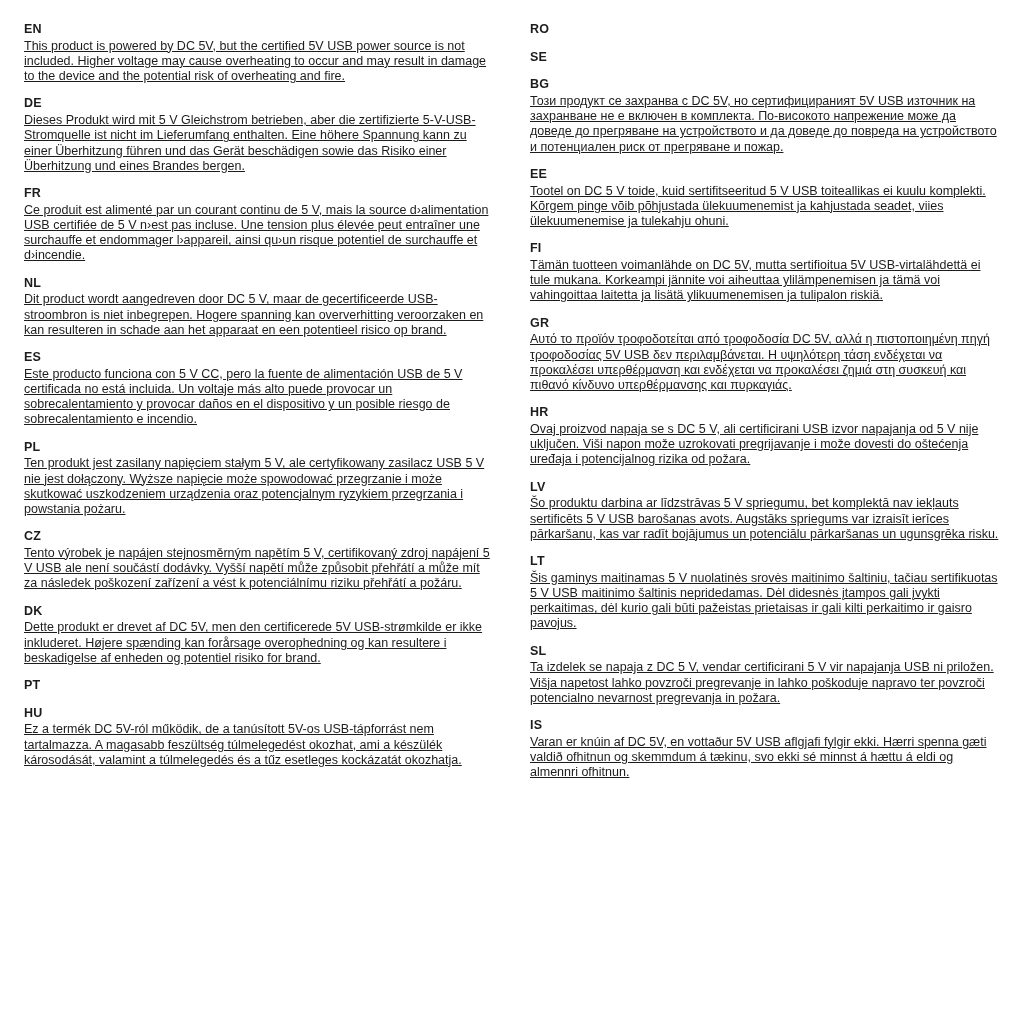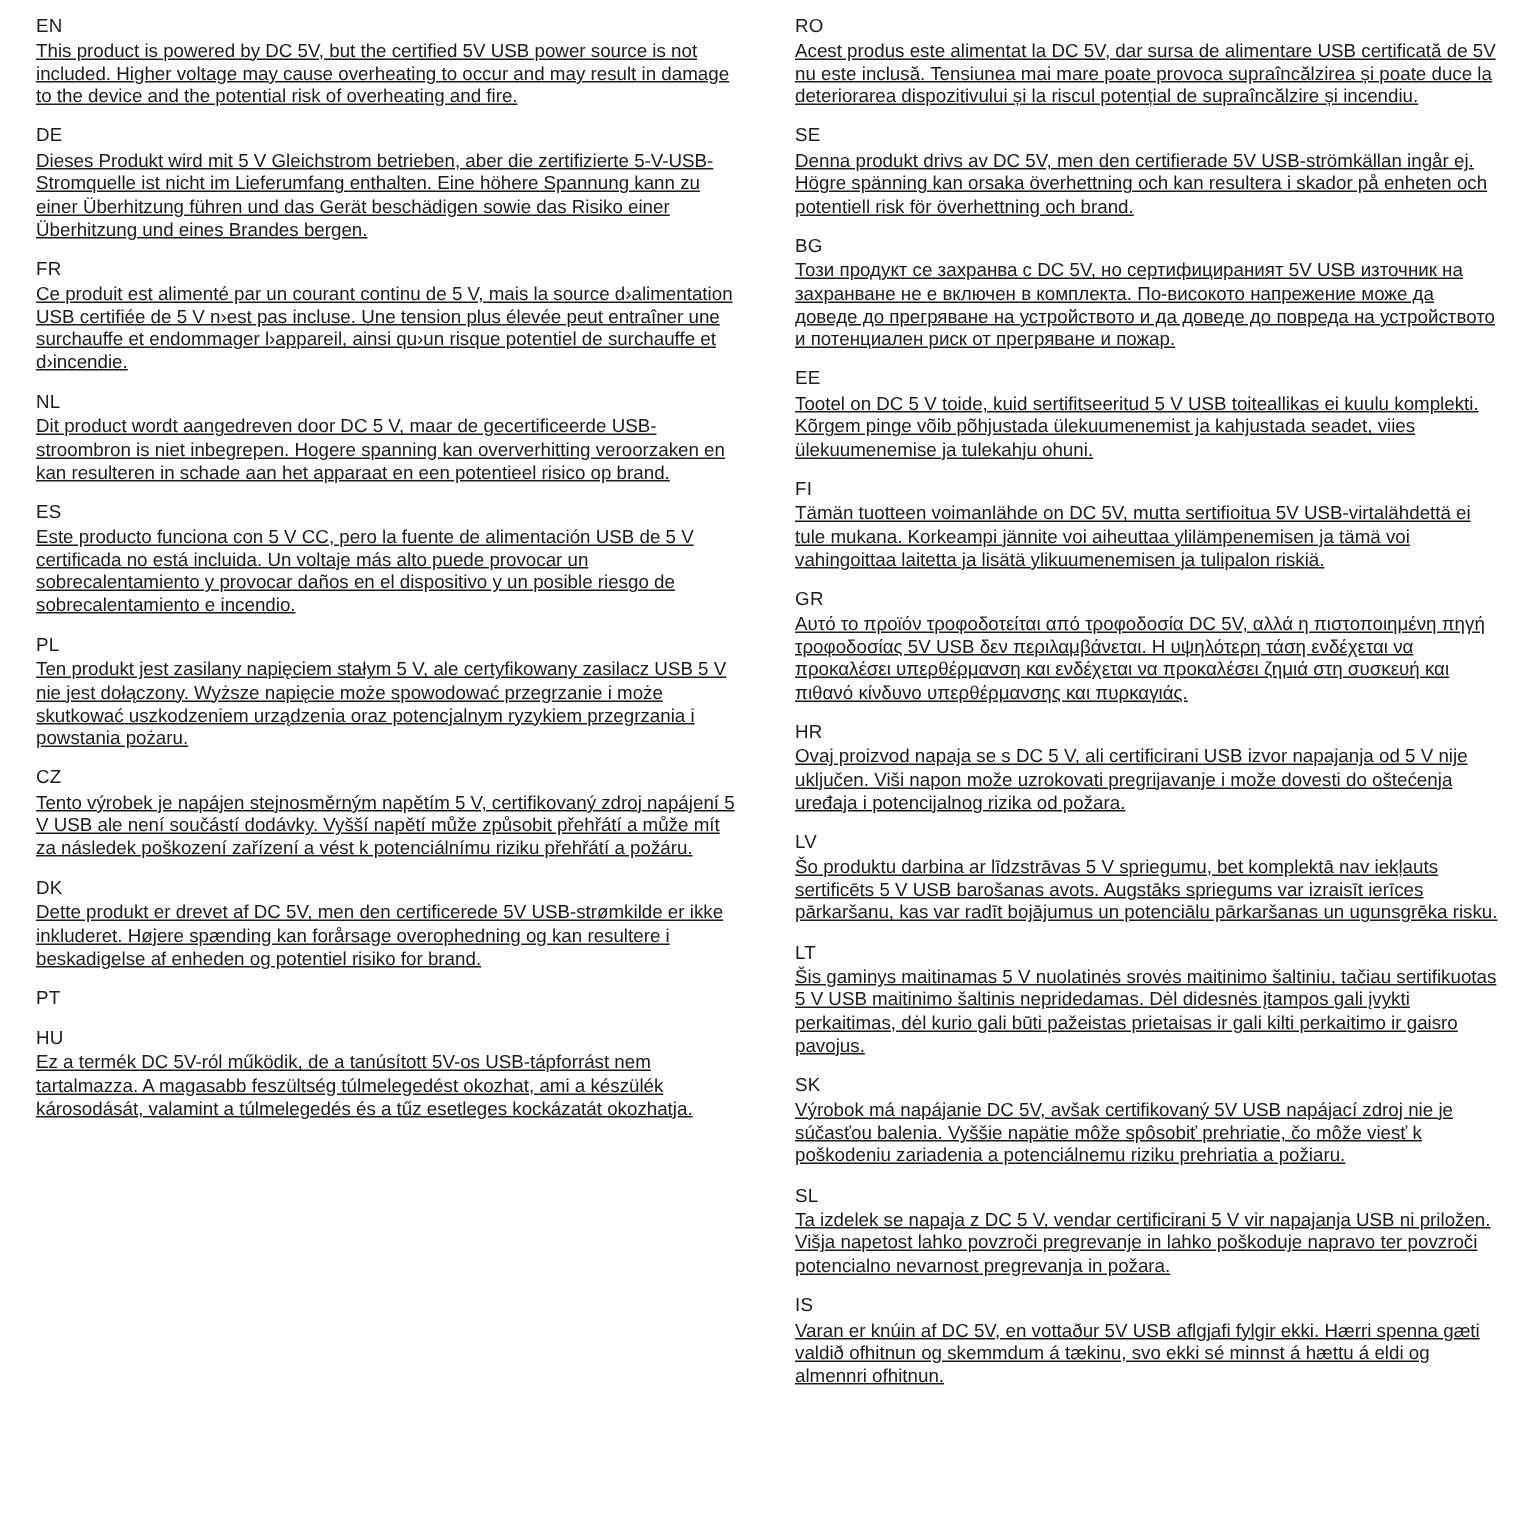--- a/index.html
+++ b/index.html
@@ -24,22 +24,22 @@
     align-items: start;
   }
   .column {
     display: block;
   }
   .lang-block {
     margin: 0 0 11px 0;
   }
   .lang-code {
     font-size: 12.5px;
-    font-weight: 400;
-    margin: 0 0 1px 0;
+    font-weight: 700;
+    margin: 12px 0 1px 0;
     line-height: 1.25;
     letter-spacing: 0.2px;
   }
   .lang-text {
     font-size: 12.5px;
     margin: 0;
     line-height: 1.22;
     text-decoration: underline;
   }
 </style>
@@ -89,25 +89,23 @@
         <section class="lang-block">
           <h2 class="lang-code">HU</h2>
           <p class="lang-text">Ez a termék DC 5V-ról működik, de a tanúsított 5V-os USB-tápforrást nem tartalmazza. A magasabb feszültség túlmelegedést okozhat, ami a készülék károsodását, valamint a túlmelegedés és a tűz esetleges kockázatát okozhatja.</p>
         </section>
         <section class="lang-block">
         </section>
       </div>
     <div class="column" id="col-1">
         <section class="lang-block">
           <h2 class="lang-code">RO</h2>
-          <p class="lang-text">Acest produs este alimentat la DC 5V, dar sursa de alimentare USB certificată de 5V nu este inclusă. Tensiunea mai mare poate provoca supraîncălzirea și poate duce la deteriorarea dispozitivului și la riscul potențial de supraîncălzire și incendiu.</p>
         </section>
         <section class="lang-block">
           <h2 class="lang-code">SE</h2>
-          <p class="lang-text">Denna produkt drivs av DC 5V, men den certifierade 5V USB-strömkällan ingår ej. Högre spänning kan orsaka överhettning och kan resultera i skador på enheten och potentiell risk för överhettning och brand.</p>
         </section>
         <section class="lang-block">
           <h2 class="lang-code">BG</h2>
           <p class="lang-text">Този продукт се захранва с DC 5V, но сертифицираният 5V USB източник на захранване не е включен в комплекта. По-високото напрежение може да доведе до прегряване на устройството и да доведе до повреда на устройството и потенциален риск от прегряване и пожар.</p>
         </section>
         <section class="lang-block">
           <h2 class="lang-code">EE</h2>
           <p class="lang-text">Tootel on DC 5 V toide, kuid sertifitseeritud 5 V USB toiteallikas ei kuulu komplekti. Kõrgem pinge võib põhjustada ülekuumenemist ja kahjustada seadet, viies ülekuumenemise ja tulekahju ohuni.</p>
         </section>
         <section class="lang-block">
@@ -124,24 +122,20 @@
         </section>
         <section class="lang-block">
           <h2 class="lang-code">LV</h2>
           <p class="lang-text">Šo produktu darbina ar līdzstrāvas 5 V spriegumu, bet komplektā nav iekļauts sertificēts 5 V USB barošanas avots. Augstāks spriegums var izraisīt ierīces pārkaršanu, kas var radīt bojājumus un potenciālu pārkaršanas un ugunsgrēka risku.</p>
         </section>
         <section class="lang-block">
           <h2 class="lang-code">LT</h2>
           <p class="lang-text">Šis gaminys maitinamas 5 V nuolatinės srovės maitinimo šaltiniu, tačiau sertifikuotas 5 V USB maitinimo šaltinis nepridedamas. Dėl didesnės įtampos gali įvykti perkaitimas, dėl kurio gali būti pažeistas prietaisas ir gali kilti perkaitimo ir gaisro pavojus.</p>
         </section>
         <section class="lang-block">
-          <h2 class="lang-code">SK</h2>
-          <p class="lang-text">Výrobok má napájanie DC 5V, avšak certifikovaný 5V USB napájací zdroj nie je súčasťou balenia. Vyššie napätie môže spôsobiť prehriatie, čo môže viesť k poškodeniu zariadenia a potenciálnemu riziku prehriatia a požiaru.</p>
-        </section>
-        <section class="lang-block">
           <h2 class="lang-code">SL</h2>
           <p class="lang-text">Ta izdelek se napaja z DC 5 V, vendar certificirani 5 V vir napajanja USB ni priložen. Višja napetost lahko povzroči pregrevanje in lahko poškoduje napravo ter povzroči potencialno nevarnost pregrevanja in požara.</p>
         </section>
         <section class="lang-block">
           <h2 class="lang-code">IS</h2>
           <p class="lang-text">Varan er knúin af DC 5V, en vottaður 5V USB aflgjafi fylgir ekki. Hærri spenna gæti valdið ofhitnun og skemmdum á tækinu, svo ekki sé minnst á hættu á eldi og almennri ofhitnun.</p>
         </section>
       </div>
   </div>
 </div>

